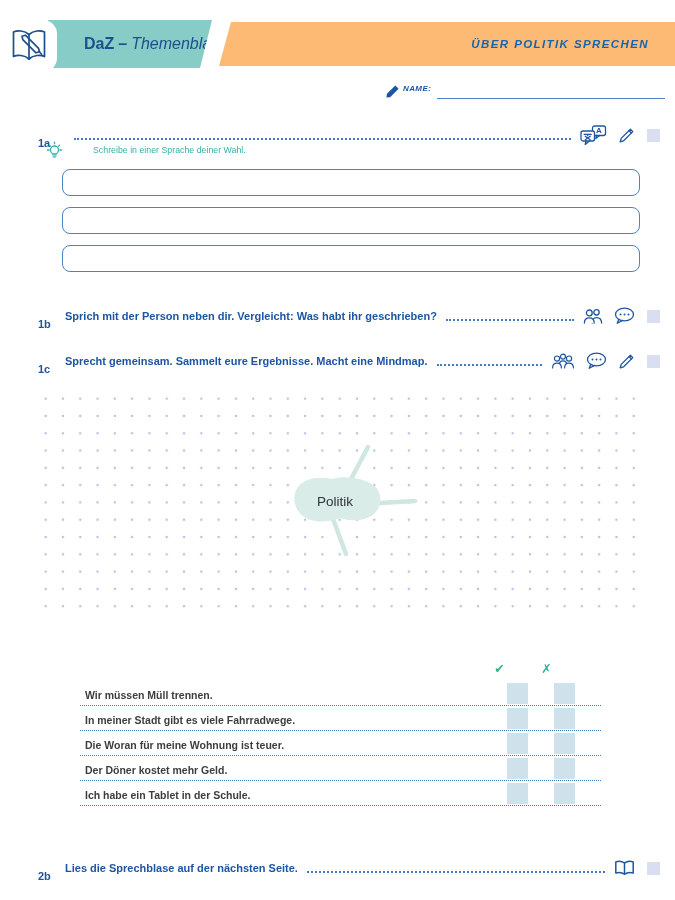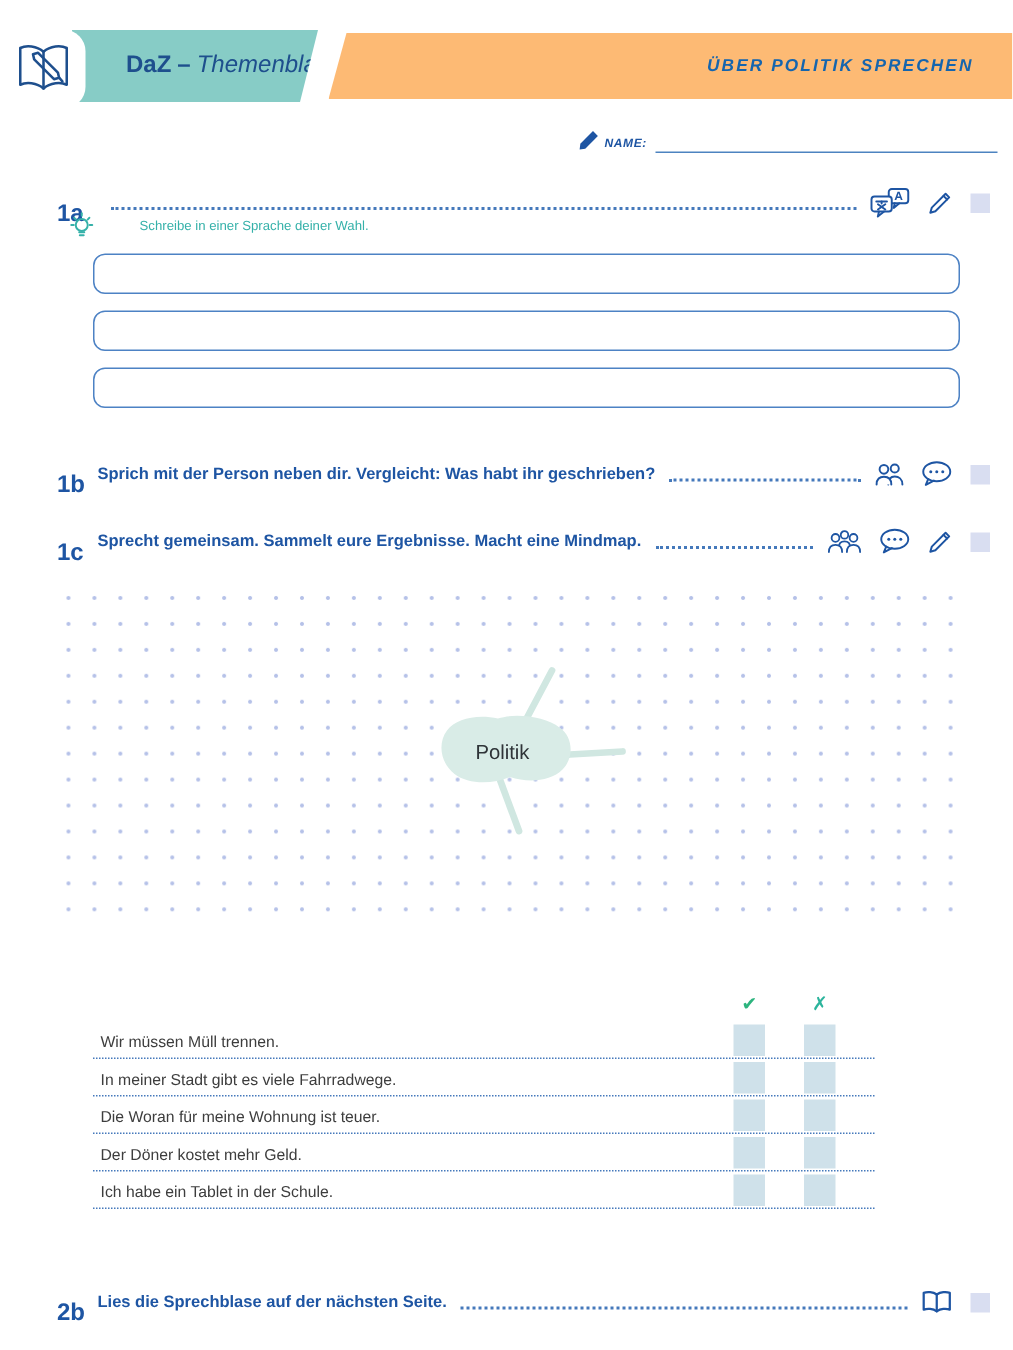--- a/index.html
+++ b/index.html
@@ -35,35 +35,35 @@
   }
   .logo-box{
     position:absolute;left:0;top:0;width:57px;height:52px;
     background:#ffffff;border-radius:0 14px 14px 0;
     display:flex;align-items:center;justify-content:center;
   }
 
   
   .name-row{
     position:absolute;left:385px;top:84px;width:280px;height:18px;
-    display:flex;align-items:flex-end;
+    display:flex;
   }
   .name-row svg{margin-bottom:1px;}
   .name-label{
     color:#1e55a3;font-size:8px;font-weight:bold;font-style:italic;
     letter-spacing:.4px;margin:0 6px 2px 3px;
   }
   .name-line{flex:1;border-bottom:1.5px solid #4d83c0;height:14px;}
 
   
   .task-row{
     position:absolute;left:38px;width:622px;height:20px;
     display:flex;align-items:center;
   }
-  .task-num{color:#1e55a3;font-weight:bold;font-size:16px;width:27px;flex:none;margin-top:16px;}
+  .task-num{color:#1e55a3;font-weight:bold;font-size:11px;width:27px;flex:none;margin-top:16px;}
   .task-text{color:#1e55a3;font-weight:bold;font-size:11px;white-space:nowrap;}
   .task-text .hl{color:#35b1a9;}
   .leader{flex:1;min-width:10px;border-bottom:2px dotted #4579bb;height:8px;margin:0 9px;}
   .icons{display:flex;align-items:center;gap:11px;flex:none;}
   .task-check{width:13px;height:13px;background:#d9def1;margin-left:12px;flex:none;}
 
   
   .hint-row{position:absolute;left:46px;top:141px;height:18px;}
   .hint-row svg{position:absolute;left:0;top:0;}
   .hint-text{
@@ -88,21 +88,21 @@
   }
 
   
   .col-heads{position:absolute;top:661px;height:16px;}
   .col-head{
     position:absolute;width:25px;text-align:center;font-weight:bold;font-size:12.5px;
     font-family:"DejaVu Sans", sans-serif;
   }
   .col-head.yes{left:487px;color:#2db47e;}
   .col-head.no{left:534px;color:#2cb49c;}
-  .sentences{position:absolute;left:62px;top:681px;width:521px;}
+  .sentences{position:absolute;left:80px;top:681px;width:521px;font-weight:bold;}
   .s-row{position:relative;height:25px;border-bottom:1.4px dotted #4579bb;box-sizing:border-box;}
   .s-text{position:absolute;left:5px;bottom:4px;font-size:10.5px;color:#3d3d3d;white-space:nowrap;}
   .s-check{position:absolute;top:2px;width:21px;height:21px;background:#cfe1ea;}
   .s-check.yes{left:427px;}
   .s-check.no{left:474px;}
 
   svg{display:block;}
 </style>
 </head>
 <body>

